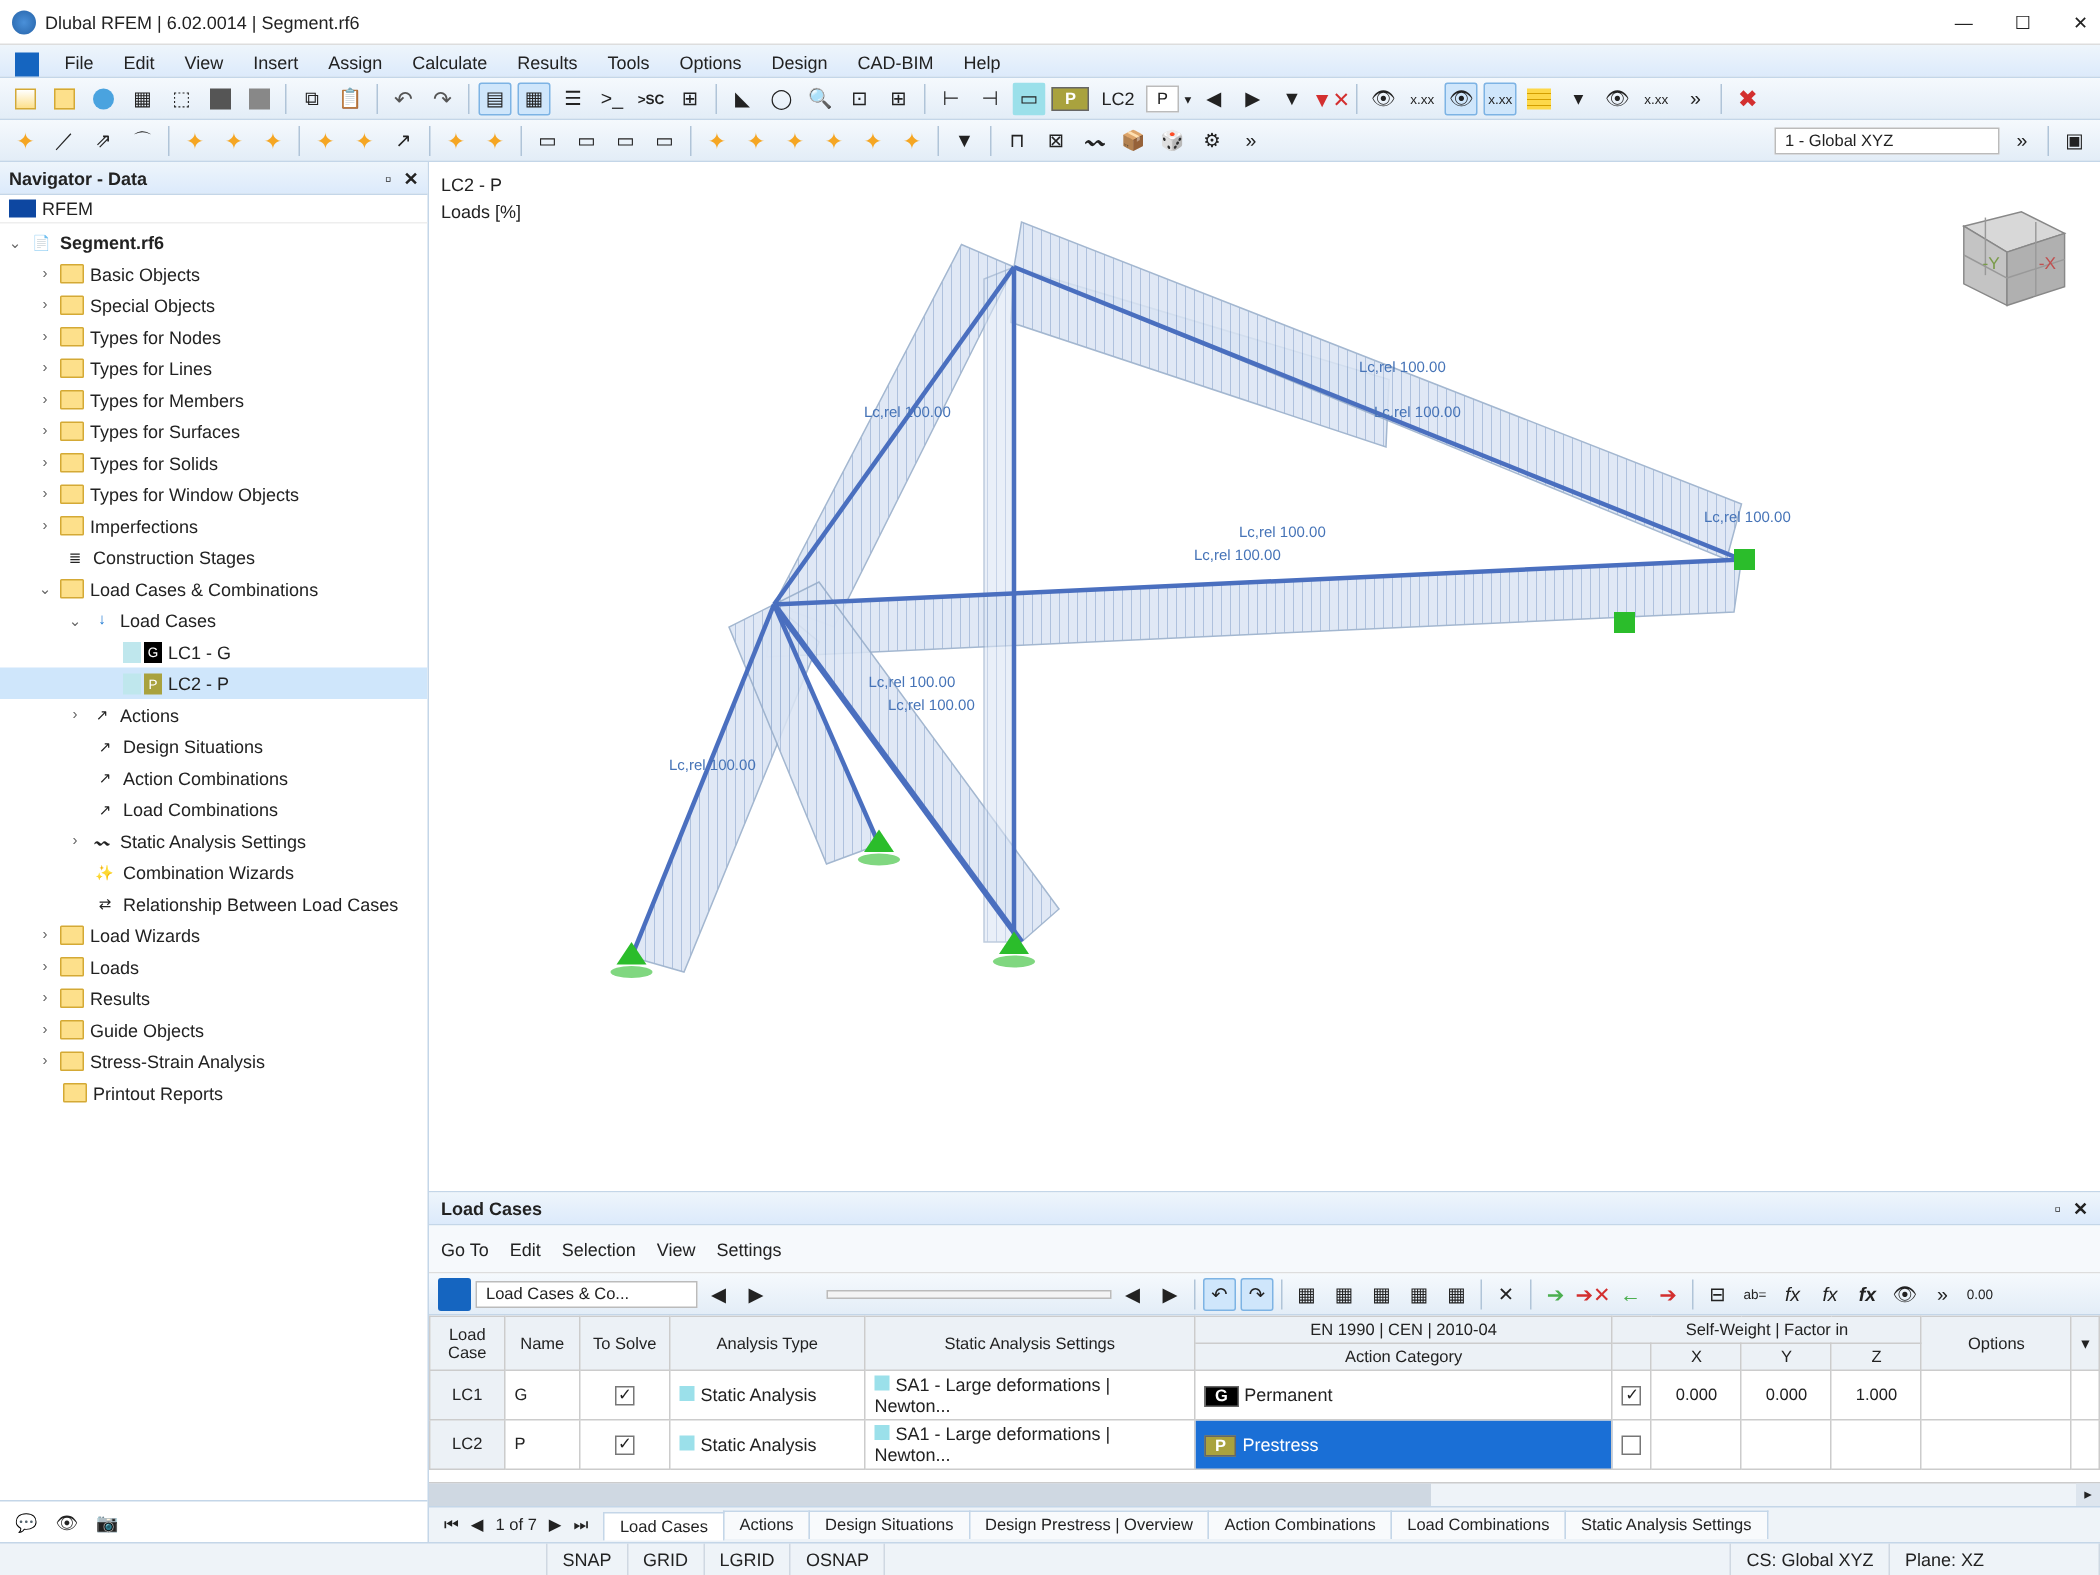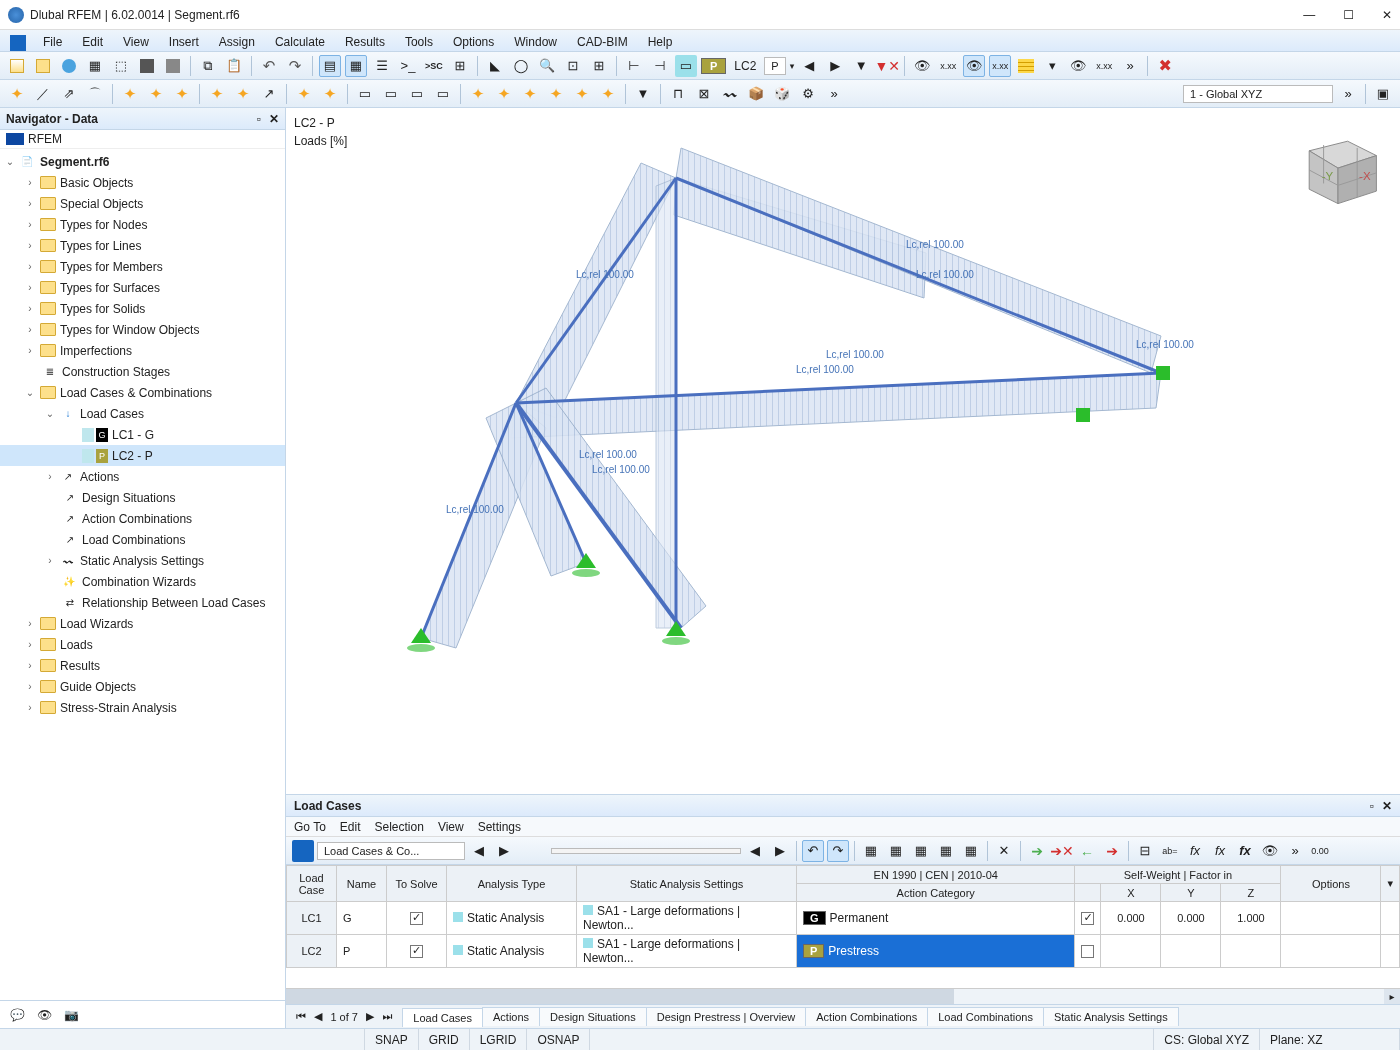--- a/index.html
+++ b/index.html
@@ -47,21 +47,21 @@
 .canvas-area{flex:1;position:relative;background:#fff;overflow:hidden;}
 .canvas-label{position:absolute;left:8px;top:6px;font-size:12px;line-height:1.5;}
 .nav-cube{position:absolute;right:14px;top:14px;width:96px;height:96px;}
 .model-svg{position:absolute;left:0;top:0;}
 .load-label{font-size:10px;fill:#4573b7;font-family:sans-serif;}
 
 
 .bottom-panel{height:234px;border-top:1px solid #c4d6e8;display:flex;flex-direction:column;}
 .bp-header{height:22px;background:linear-gradient(#eef5fb,#dceafb);display:flex;align-items:center;padding:0 8px;font-weight:bold;border-bottom:1px solid #c4d6e8;}
 .bp-header .close-icons{margin-left:auto;display:flex;gap:8px;font-size:11px;}
-.bp-menu{height:20px;display:flex;align-items:center;gap:14px;padding:0 8px;background:#f6f9fc;border-bottom:1px solid #ddd;}
+.bp-menu{height:32px;display:flex;align-items:center;gap:14px;padding:0 8px;background:#f6f9fc;border-bottom:1px solid #ddd;}
 .bp-toolbar{height:28px;background:linear-gradient(#f5f9fd,#e3edf7);border-bottom:1px solid #c4d6e8;display:flex;align-items:center;padding:0 6px;gap:3px;}
 .bp-table{flex:1;overflow:auto;}
 table{border-collapse:collapse;width:100%;}
 th,td{border:1px solid #ccc;padding:2px 6px;font-size:11px;text-align:center;background:#fff;height:18px;}
 th{background:#ecf1f6;font-weight:normal;}
 th.group{background:#ecf1f6;}
 td.lalign{text-align:left;}
 .chk{width:13px;height:13px;border:1px solid #777;display:inline-block;vertical-align:middle;position:relative;}
 .chk.on::after{content:"✓";position:absolute;left:1px;top:-2px;font-size:11px;}
 .row-sel{background:#1a6fd6 !important;color:#fff;}
@@ -110,21 +110,21 @@
   <div class="mlogo"></div>
   <span>File</span>
   <span>Edit</span>
   <span>View</span>
   <span>Insert</span>
   <span>Assign</span>
   <span>Calculate</span>
   <span>Results</span>
   <span>Tools</span>
   <span>Options</span>
-  <span>Window</span>
+  <span>Design</span>
   <span>CAD-BIM</span>
   <span>Help</span>
 </div>
 
 <div class="toolbar">
   <div class="tb-btn">
       <span class="g g-new"></span>
     </div>
   <div class="tb-btn">
       <span class="g g-open"></span>
@@ -408,20 +408,24 @@
         </div>
       <div class="tree-row" style="padding-left:24px;">
           <span class="expander">›</span>
           <span class="folder"></span>
           <span>Guide Objects</span>
         </div>
       <div class="tree-row" style="padding-left:24px;">
           <span class="expander">›</span>
           <span class="folder"></span>
           <span>Stress-Strain Analysis</span>
+        </div>
+      <div class="tree-row" style="padding-left:38px;">
+          <span class="folder"></span>
+          <span>Printout Reports</span>
         </div>
     </div>
     <div class="nav-bottom">
       <span>💬</span>
       <span>👁</span>
       <span>📷</span>
     </div>
   </div>
 
   <div class="viewport">

